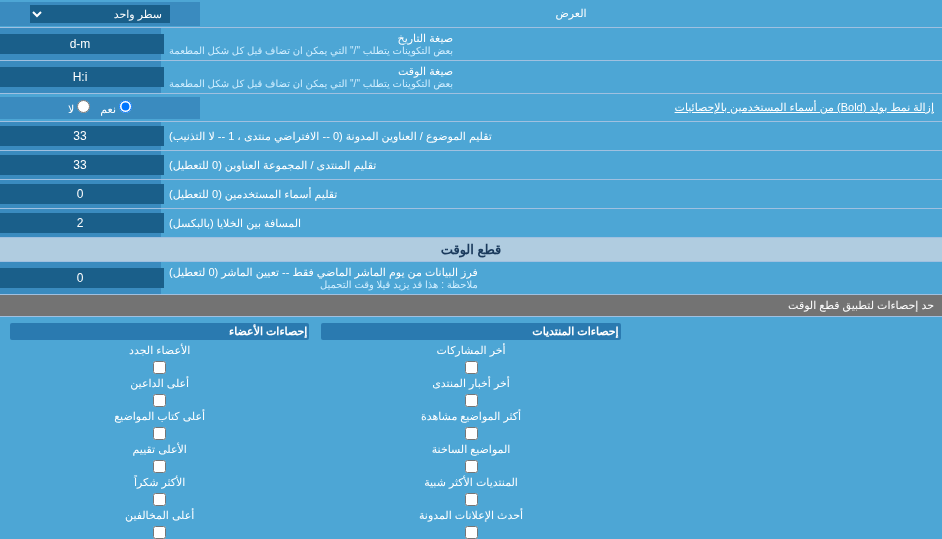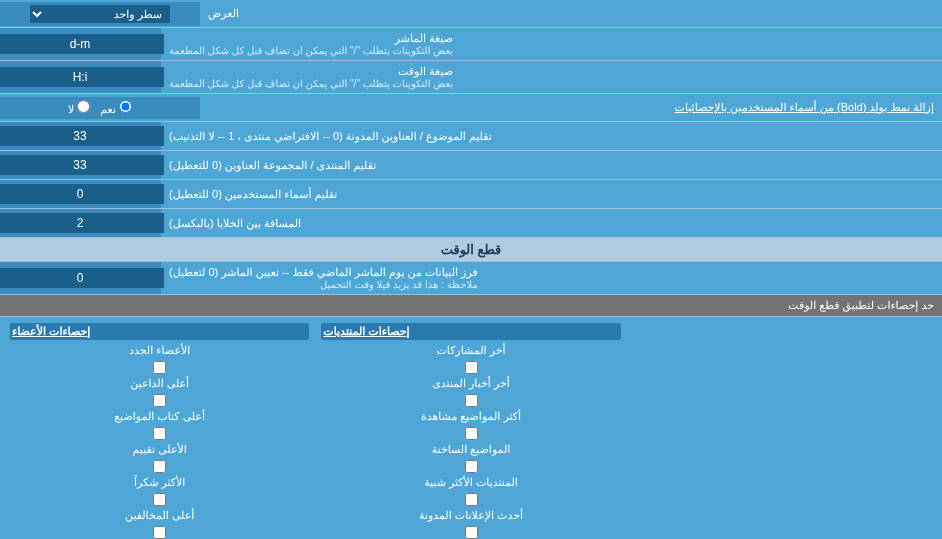--- a/index.html
+++ b/index.html
@@ -59,21 +59,21 @@
       display: flex;
       align-items: center;
       background: #4da6d5;
       border-bottom: 1px solid #a0c0e0;
       min-height: 28px;
     }
     .row-select .label-part {
       flex: 1;
       color: #fff;
       padding: 4px 8px;
-      text-align: left;
+      text-align: center;
       font-size: 11px;
     }
     .row-select .select-part {
       width: 200px;
       background: #3a8bbf;
       display: flex;
       align-items: center;
       justify-content: center;
       padding: 3px 6px;
       height: 100%;
@@ -152,46 +152,45 @@
       flex-direction: column;
     }
     .checkbox-item input[type="checkbox"] {
       width: 13px;
       height: 13px;
     }
     .col-header {
       color: #fff;
       font-size: 11px;
       font-weight: bold;
-      text-align: left;
+      text-align: right;
       margin-bottom: 4px;
       background: #2a7ab0;
       padding: 2px;
       border-radius: 2px;
-      text-decoration: underline;
     }
   </style>
 </head>
 <body>
 
 <div class="container">
 
   <div class="row-select">
     <div class="label-part">العرض</div>
     <div class="select-part">
       <select>
         <option>سطر واحد</option>
       </select>
     </div>
   </div>
 
   <div class="row">
     <div class="label-cell">
       <div>
-        <span>صيغة الماشر</span>
+        <span>صيغة التاريخ</span>
         <span class="sub-text">بعض التكوينات يتطلب "/" التي يمكن ان تضاف قبل كل شكل المطعمة</span>
       </div>
     </div>
     <div class="input-cell">
       <input type="text" value="d-m" style="">
     </div>
   </div>
 
   <div class="row">
     <div class="label-cell">

